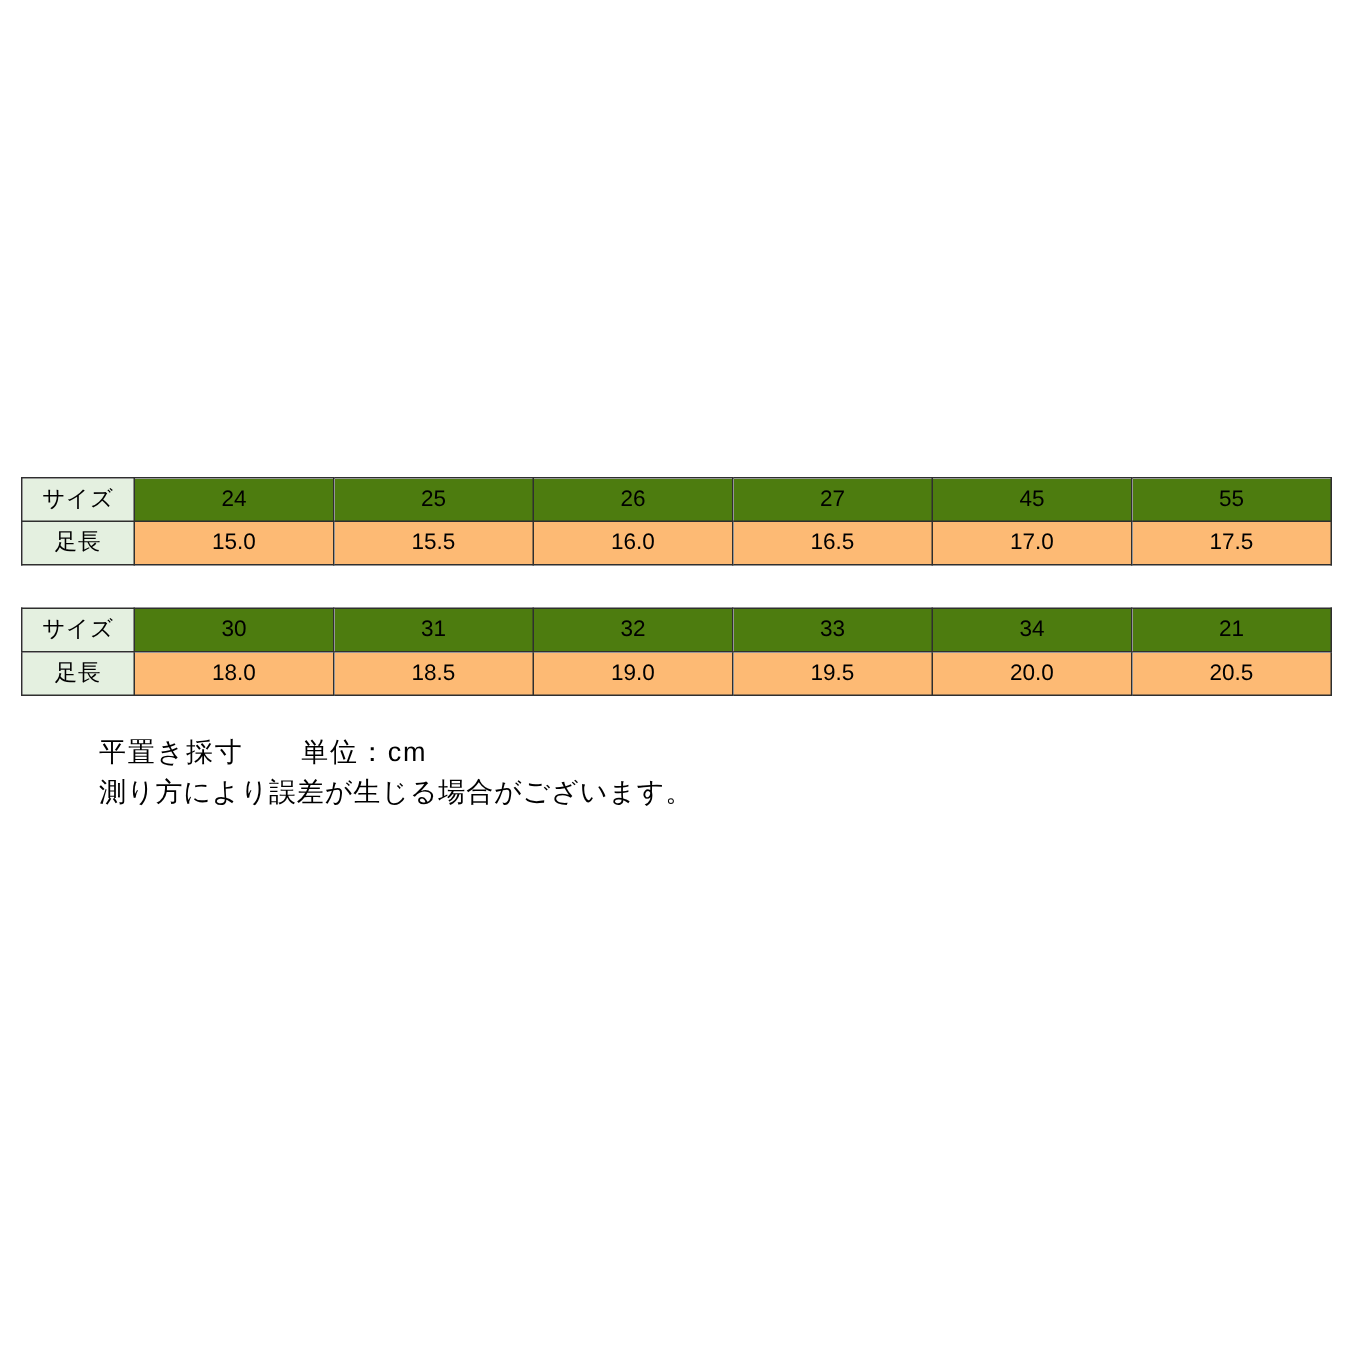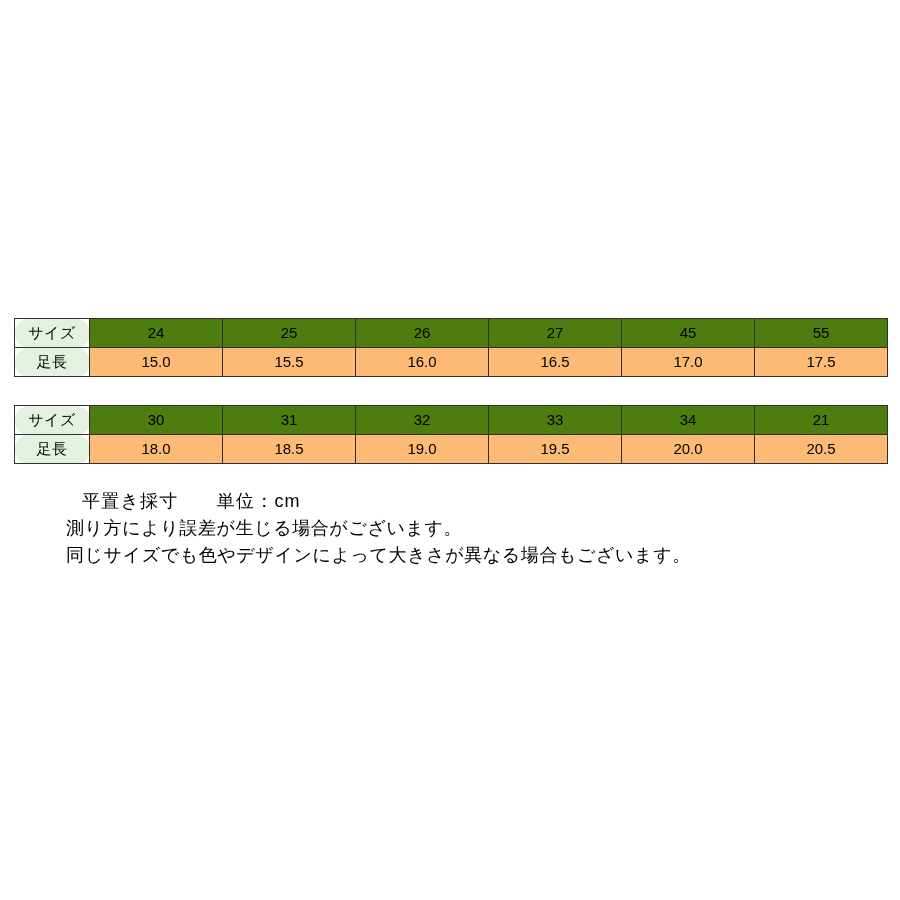--- a/index.html
+++ b/index.html
@@ -41,21 +41,20 @@
     height: 28px;
     line-height: 28px;
     text-align: center;
     font-weight: normal;
     padding: 0;
     overflow: hidden;
     white-space: nowrap;
   }
   .col-label {
     width: 74px;
-    border-radius: 14px;
   }
   .head-cell {
     background: #4d7c0f;
   }
   .label-cell {
     background: #e4f0e0;
     font-size: 15px;
     letter-spacing: 0.5px;
   }
   .data-cell {
@@ -68,21 +67,20 @@
     font-size: 18px;
     line-height: 27px;
     letter-spacing: 0.6px;
     color: #000000;
   }
   .notes .note-line {
     white-space: pre;
   }
   .notes .note-line.first {
     letter-spacing: 1.2px;
-    margin-left: 16px;
   }
 </style>
 </head>
 <body>
 
 <div class="page">
 
   <div class="tables-wrap">
 
     <table class="size-table">
@@ -129,16 +127,15 @@
           <td class="data-cell">20.5</td>
         </tr>
       </tbody>
     </table>
 
   </div>
 
   <div class="notes">
     <div class="note-line first">平置き採寸　　単位：cm</div>
     <div class="note-line">測り方により誤差が生じる場合がございます。</div>
-    <div class="note-line">同じサイズでも色やデザインによって大きさが異なる場合もございます。</div>
   </div>
 
 </div>
 
 </body></html>

